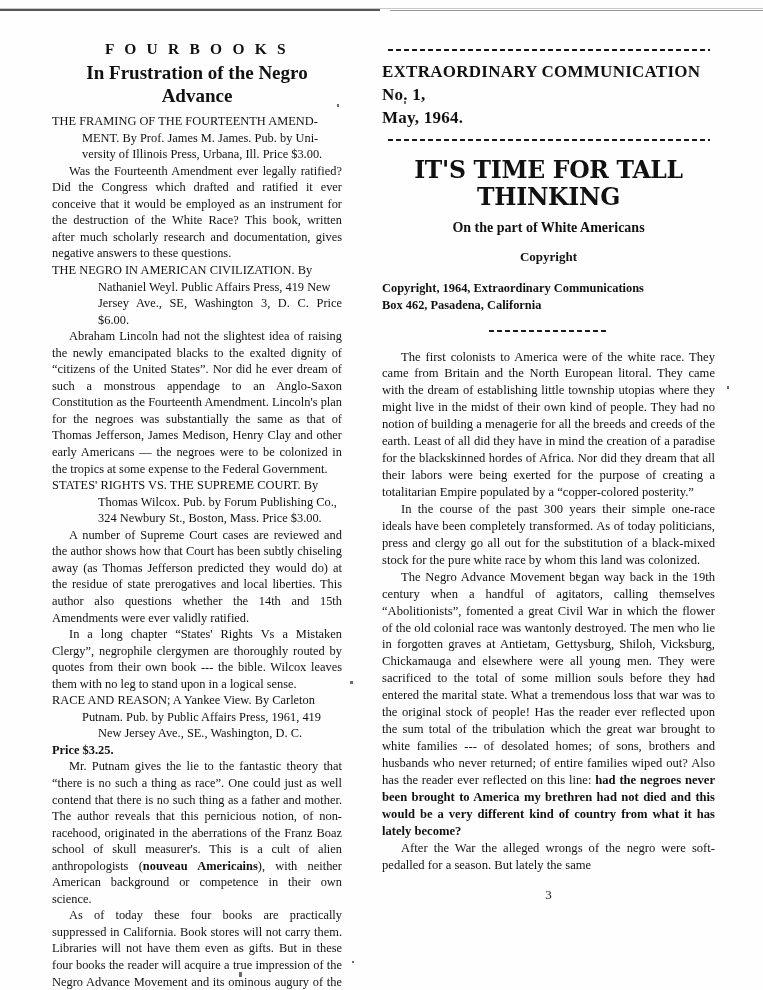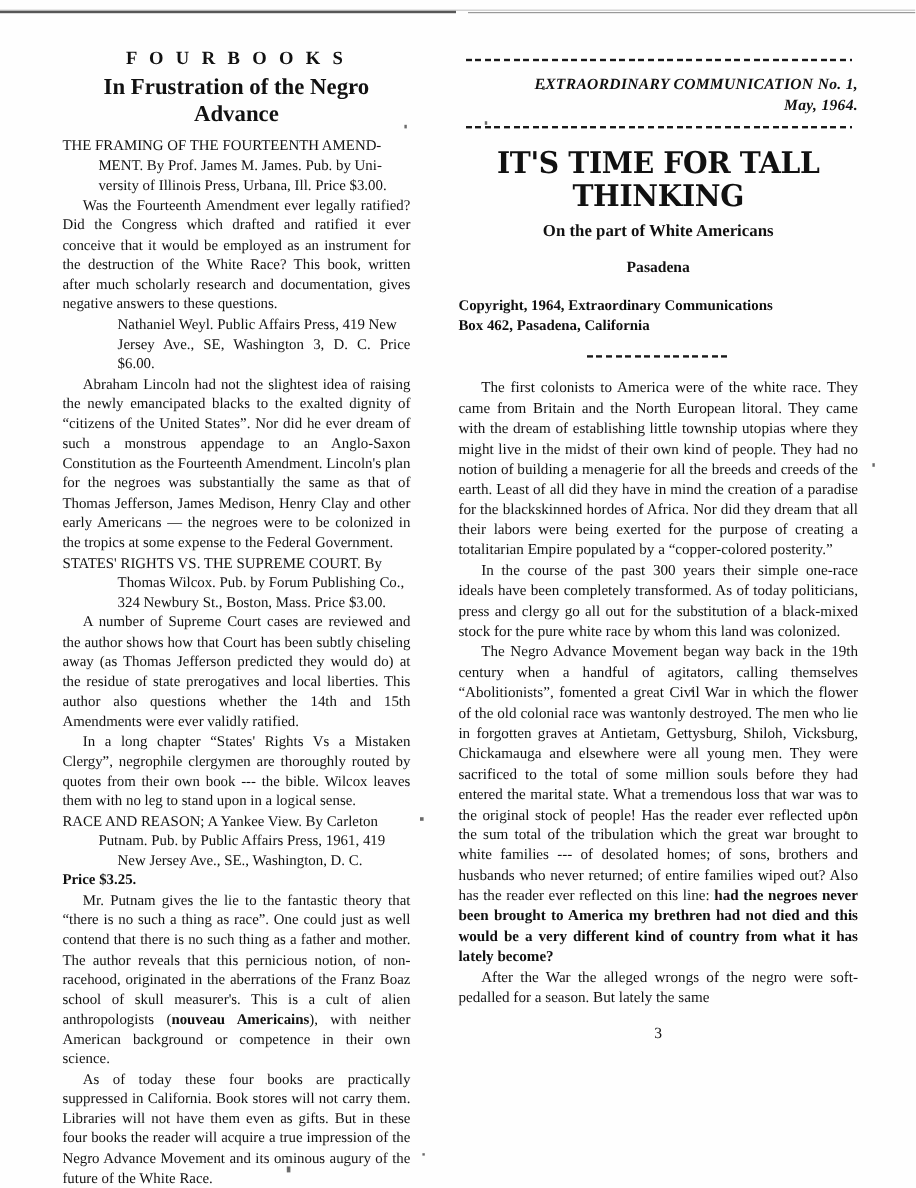--- a/index.html
+++ b/index.html
@@ -120,27 +120,26 @@
     );
     background-size: 100% 2px;
     background-repeat: repeat-x;
     background-position: 0 1px;
   }
   .rule-top    { width: 322px; margin-top: 8px; margin-bottom: 9px; }
   .rule-mid    { width: 322px; margin-top: 8px; margin-bottom: 14px; }
   .rule-short  { width: 120px; margin-top: 14px; margin-bottom: 16px; }
 
   .issue-line {
-    text-align: right;
-    font-size: 13px;
+    text-align: left;
+    font-size: 17px;
     font-weight: bold;
     letter-spacing: .25px;
     line-height: 1.35;
     margin: 0;
-    font-style: italic;
   }
 
   .headline {
     text-align: center;
     font-family: "DejaVu Serif", "Liberation Serif", serif;
     font-weight: bold;
     font-size: 25px;
     letter-spacing: -0.3px;
     transform: scaleX(0.94);
     margin: 4px 0 9px 0;
@@ -210,20 +209,21 @@
       <div class="head-sub">In Frustration of the Negro Advance</div>
 
       <div class="entry">
         <span class="title-line">THE FRAMING OF THE FOURTEENTH AMEND-</span>
         <span class="cont">MENT. By Prof. James M. James. Pub. by Uni-</span>
         <span class="cont">versity of Illinois Press, Urbana, Ill. Price $3.00.</span>
       </div>
       <p class="body">Was the Fourteenth Amendment ever legally ratified? Did the Congress which drafted and ratified it ever conceive that it would be employed as an instrument for the destruction of the White Race? This book, written after much scholarly research and documentation, gives negative answers to these questions.</p>
 
       <div class="entry">
+        <span class="title-line">THE NEGRO IN AMERICAN CIVILIZATION.  By</span>
         <span class="cont tight">Nathaniel Weyl. Public Affairs Press, 419 New</span>
         <span class="cont tight">Jersey Ave., SE, Washington 3, D. C. Price $6.00.</span>
       </div>
       <p class="body">Abraham Lincoln had not the slightest idea of raising the newly emancipated blacks to the exalted dignity of “citizens of the United States”. Nor did he ever dream of such a monstrous appendage to an Anglo-Saxon Constitution as the Fourteenth Amendment. Lincoln's plan for the negroes was substantially the same as that of Thomas Jefferson, James Medison, Henry Clay and other early Americans — the negroes were to be colonized in the tropics at some expense to the Federal Government.</p>
 
       <div class="entry">
         <span class="title-line">STATES' RIGHTS VS. THE SUPREME COURT. By</span>
         <span class="cont tight">Thomas Wilcox. Pub. by Forum Publishing Co.,</span>
         <span class="cont tight">324 Newbury St., Boston, Mass. Price $3.00.</span>
       </div>
@@ -245,21 +245,21 @@
 
       <div class="rule-dash rule-top"></div>
 
       <div class="issue-line">EXTRAORDINARY COMMUNICATION No. 1,</div>
       <div class="issue-line">May, 1964.</div>
 
       <div class="rule-dash rule-mid"></div>
 
       <div class="headline">IT'S TIME FOR TALL THINKING</div>
       <div class="subhead">On the part of White Americans</div>
-      <div class="byline">Pasadena</div>
+      <div class="byline">Copyright</div>
 
       <div class="copyright">Copyright, 1964, Extraordinary Communications</div>
       <div class="copyright">Box 462, Pasadena, California</div>
 
       <div class="rule-dash rule-short"></div>
 
       <p class="rbody">The first colonists to America were of the white race. They came from Britain and the North European litoral. They came with the dream of establishing little township utopias where they might live in the midst of their own kind of people. They had no notion of building a menagerie for all the breeds and creeds of the earth.  Least of all did they have in mind the creation of a paradise for the blackskinned hordes of Africa. Nor did they dream that all their labors were being exerted for the purpose of creating a totalitarian Empire populated by a “copper-colored posterity.”</p>
       <p class="rbody">In the course of the past 300 years their simple one-race ideals have been completely transformed. As of today politicians, press and clergy go all out for the substitution of a black-mixed stock for the pure white race by whom this land was colonized.</p>
 
       <p class="rbody"><span>The Negro Advance Movement began way back in the 19th century when a handful of agitators, calling themselves “Abolitionists”, fomented a great Civil War in which the flower of the old colonial race was wantonly destroyed. The men who lie in forgotten graves at Antietam, Gettysburg, Shiloh, Vicksburg, Chickamauga and elsewhere were all young men. They were sacrificed to the total of some million souls before they had entered the marital state. What a tremendous loss that war was to the original stock of people! Has the reader ever reflected upon the sum total of the tribulation which the great war brought to white families --- of desolated homes; of sons, brothers and husbands who never returned; of entire families wiped out? Also has the reader ever reflected on this line: </span><span class="bold-run">had the negroes never been brought to America my brethren had not died and this would be a very different kind of country from what it has lately become?</span></p>

